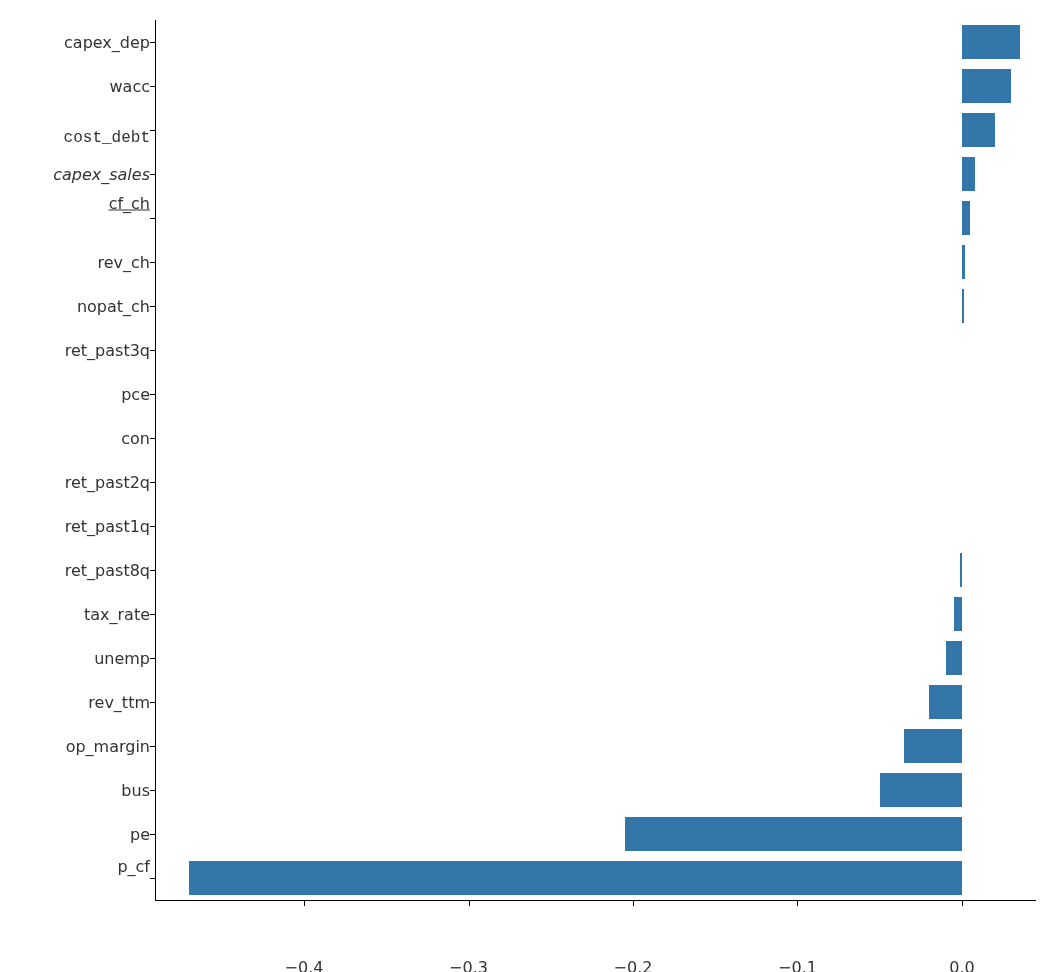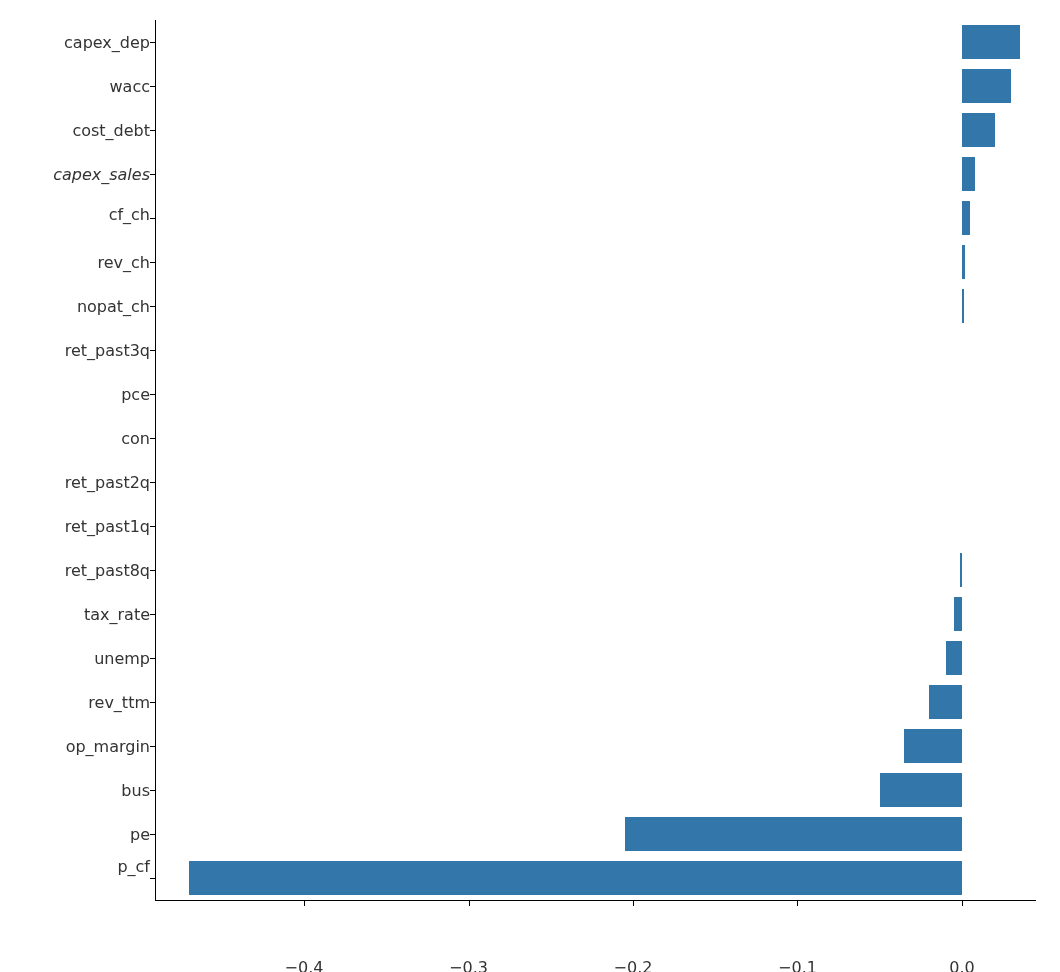--- a/index.html
+++ b/index.html
@@ -69,27 +69,27 @@
 
 <div class="chart-container">
   <div class="plot-area" id="plot-area">
       <div class="y-tick" style="top: 22px;"></div>
       <div class="y-label" style="top: 22px;">capex_dep</div>
       <div class="bar" style="top: 4.84px; height: 34.32px; left: 805.981px; width: 57.5701px; background: rgb(51, 118, 169);"></div>
       <div class="y-tick" style="top: 66px;"></div>
       <div class="y-label" style="top: 66px;">wacc</div>
       <div class="bar" style="top: 48.84px; height: 34.32px; left: 805.981px; width: 49.3458px; background: rgb(51, 118, 169);"></div>
       <div class="y-tick" style="top: 110px;"></div>
-      <div class="y-label" style="top: 110px;">cost_debt</div>
+      <div class="y-label" style="top: 118px; font-family: Liberation Mono, monospace;">cost_debt</div>
       <div class="bar" style="top: 92.84px; height: 34.32px; left: 805.981px; width: 32.8972px; background: rgb(51, 118, 169);"></div>
       <div class="y-tick" style="top: 154px;"></div>
       <div class="y-label" style="top: 154px; font-style: italic;">capex_sales</div>
       <div class="bar" style="top: 136.84px; height: 34.32px; left: 805.981px; width: 13.1589px; background: rgb(51, 118, 169);"></div>
       <div class="y-tick" style="top: 198px;"></div>
-      <div class="y-label" style="top: 194px;">cf_ch</div>
+      <div class="y-label" style="top: 183px; text-decoration: underline;">cf_ch</div>
       <div class="bar" style="top: 180.84px; height: 34.32px; left: 805.981px; width: 8.2243px; background: rgb(51, 118, 169);"></div>
       <div class="y-tick" style="top: 242px;"></div>
       <div class="y-label" style="top: 242px;">rev_ch</div>
       <div class="bar" style="top: 224.84px; height: 34.32px; left: 805.981px; width: 3.28972px; background: rgb(51, 118, 169);"></div>
       <div class="y-tick" style="top: 286px;"></div>
       <div class="y-label" style="top: 286px;">nopat_ch</div>
       <div class="bar" style="top: 268.84px; height: 34.32px; left: 805.981px; width: 1.64486px; background: rgb(51, 118, 169);"></div>
       <div class="y-tick" style="top: 330px;"></div>
       <div class="y-label" style="top: 330px;">ret_past3q</div>
       <div class="bar" style="top: 312.84px; height: 34.32px; left: 805.981px; width: 0px; background: rgb(51, 118, 169);"></div>

